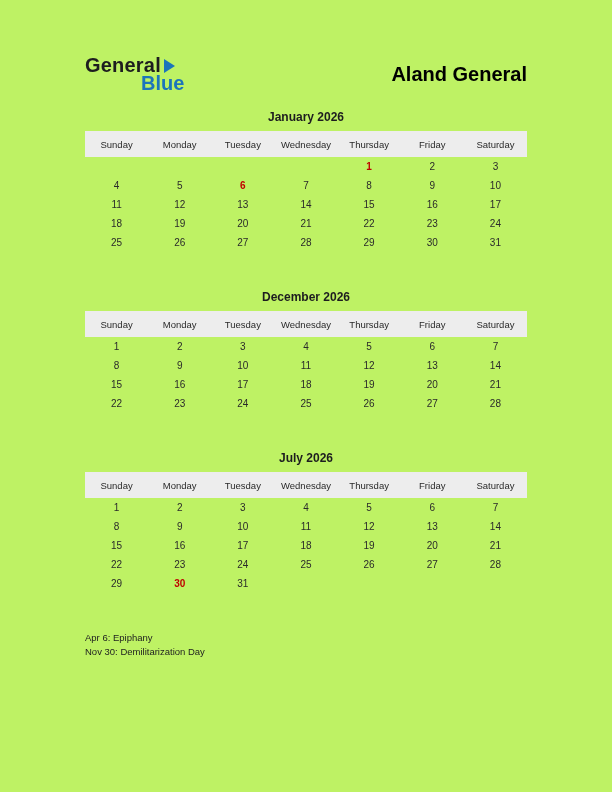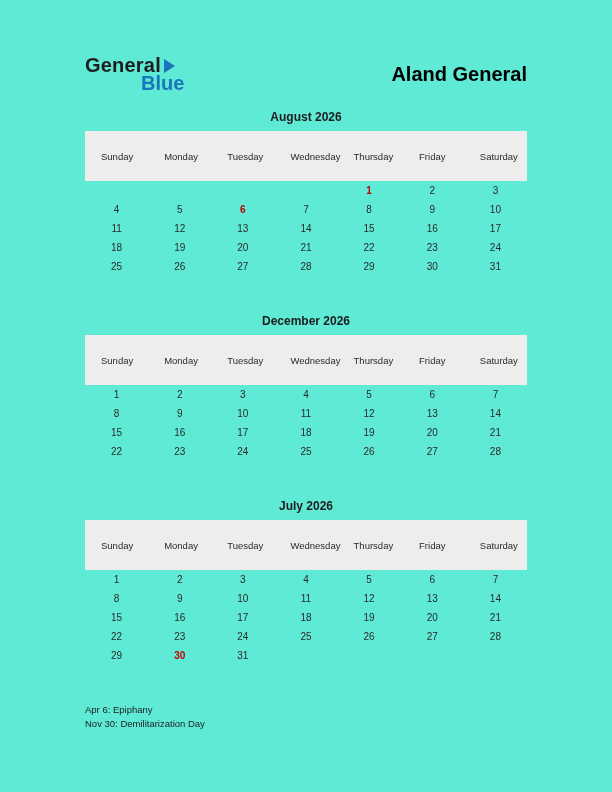--- a/index.html
+++ b/index.html
@@ -7,21 +7,21 @@
     padding: 0;
     background: #ffffff;
     font-family: "Liberation Sans", "DejaVu Sans", sans-serif;
     color: #222222;
   }
   .page {
     position: relative;
     width: 612px;
     height: 792px;
     margin: 0 auto;
-    background: #5eead4;
+    background: #bef264;
     overflow: hidden;
   }
   .content {
     position: absolute;
     left: 85px;
     top: 48px;
     width: 442px;
   }
   
   .header {
@@ -84,21 +84,21 @@
     border-collapse: collapse;
     table-layout: fixed;
   }
   table.cal th {
     background: var(--header-bg, #ededed);
     font-weight: 400;
     font-size: 9.5px;
     color: #2a2a2a;
     height: 18px;
     text-align: center;
-    padding: 16px;
+    padding: 4px;
   }
   table.cal td {
     font-size: 10px;
     color: #2a2a2a;
     height: 19px;
     text-align: center;
     padding: 0;
   }
   table.cal td.holiday {
     color: var(--holiday-color, #c00000);
@@ -126,21 +126,21 @@
           <span class="logo-general">General</span>
           <span class="logo-triangle"></span>
         </div>
         <div class="logo-blue">Blue</div>
       </div>
       <h1 class="page-title">Aland General</h1>
     </div>
 
     <div id="months">
         <div class="month">
-          <div class="month-title">August 2026</div>
+          <div class="month-title">January 2026</div>
           <table class="cal">
             <thead>
               <tr>
                 <th>Sunday</th>
                 <th>Monday</th>
                 <th>Tuesday</th>
                 <th>Wednesday</th>
                 <th>Thursday</th>
                 <th>Friday</th>
                 <th>Saturday</th>

